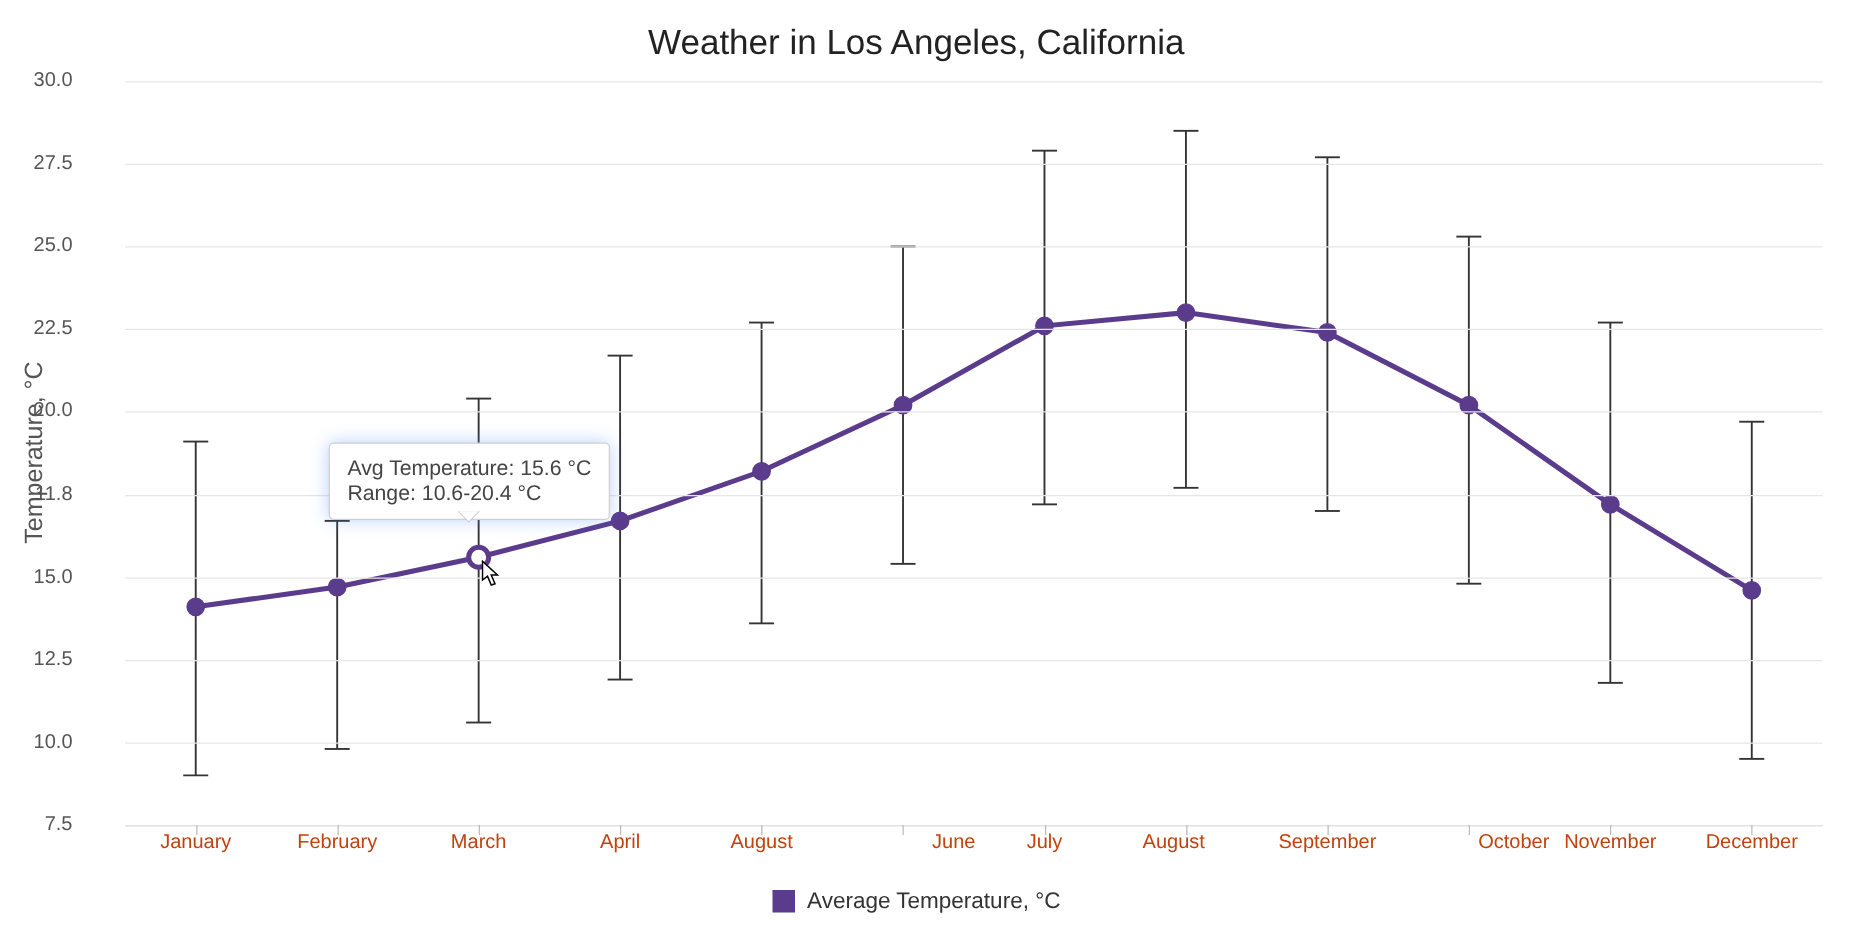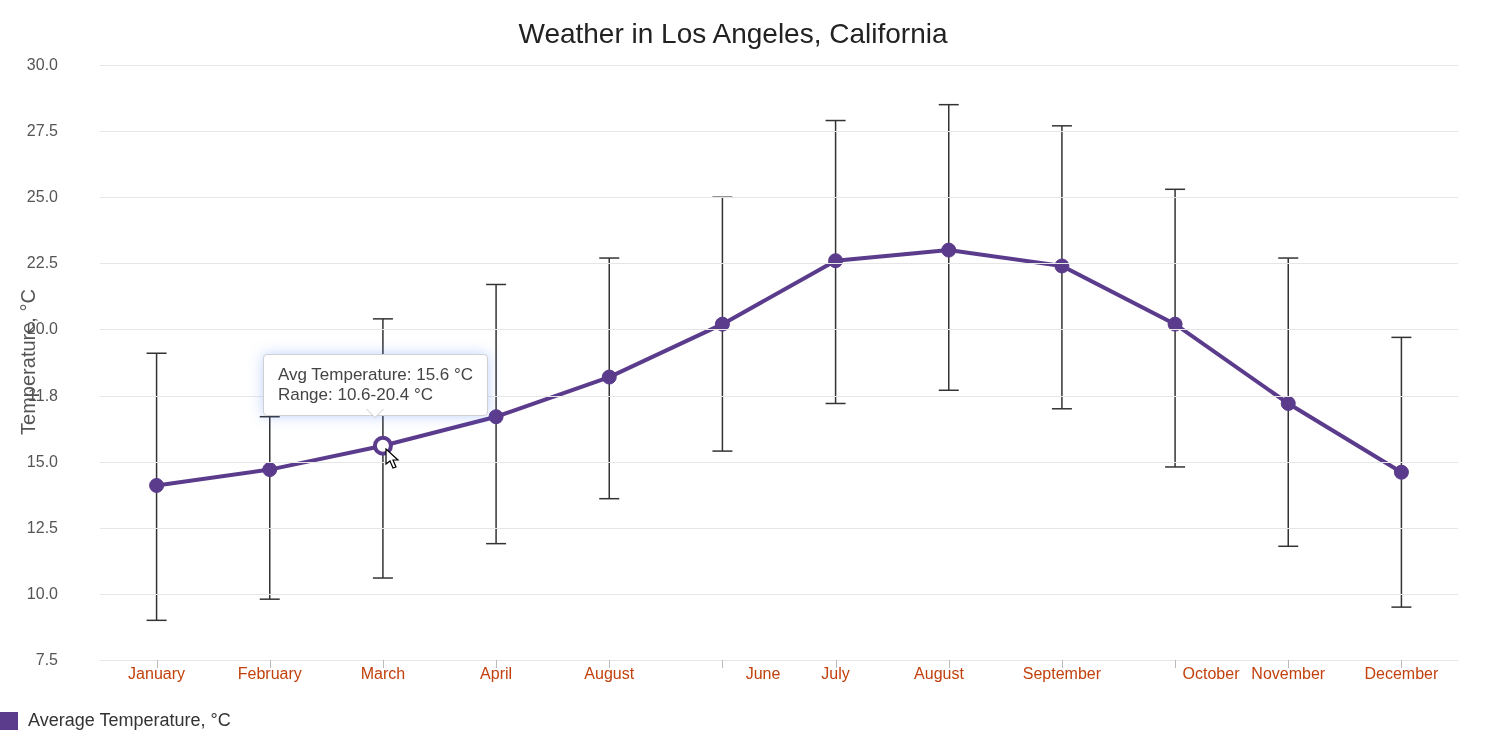--- a/index.html
+++ b/index.html
@@ -11,21 +11,21 @@
   .xtick{position:absolute;top:100%;border-left:1px solid #bbb;height:8px;}
   .xtick-label{position:absolute;top:665px;font-size:16px;color:#c2410c;transform:translateX(-50%);text-align:center;white-space:nowrap;}
   .yaxis-title{position:absolute;left:10px;top:362px;font-size:20px;color:#555;transform:translate(-50%,-50%) rotate(-90deg);transform-origin:center;white-space:nowrap;left:28px;}
   .series-line{stroke:#5b3b8c;stroke-width:4;fill:none;}
   .point{fill:#5b3b8c;stroke:#5b3b8c;}
   .point-hover{fill:#fff;stroke:#5b3b8c;stroke-width:4;}
   .ebar{stroke:#333;stroke-width:1.5;}
   .tooltip{position:absolute;background:#fff;border:1px solid #d0d0d0;border-radius:4px;padding:10px 14px;font-size:17px;color:#444;box-shadow:0 0 14px rgba(70,130,255,0.35);white-space:nowrap;}
   .tooltip::after{content:"";position:absolute;left:50%;bottom:-10px;margin-left:-8px;border:8px solid transparent;border-top-color:#fff;}
   .tooltip::before{content:"";position:absolute;left:50%;bottom:-12px;margin-left:-9px;border:9px solid transparent;border-top-color:#c9c9c9;}
-  .legend{position:absolute;left:0;right:0;top:710px;font-size:18px;color:#333;}
+  .legend{position:absolute;left:0;right:0;top:710px;text-align:center;font-size:18px;color:#333;}
   .legend-swatch{display:inline-block;width:18px;height:18px;background:#5b3b8c;vertical-align:middle;margin-right:10px;}
   .cursor{position:absolute;width:16px;height:22px;pointer-events:none;}
   .cursor svg{display:block;}
 </style>
 </head>
 <body>
 
 <div class="chart-wrap">
 
   <div class="chart-title">Weather in Los Angeles, California</div>

